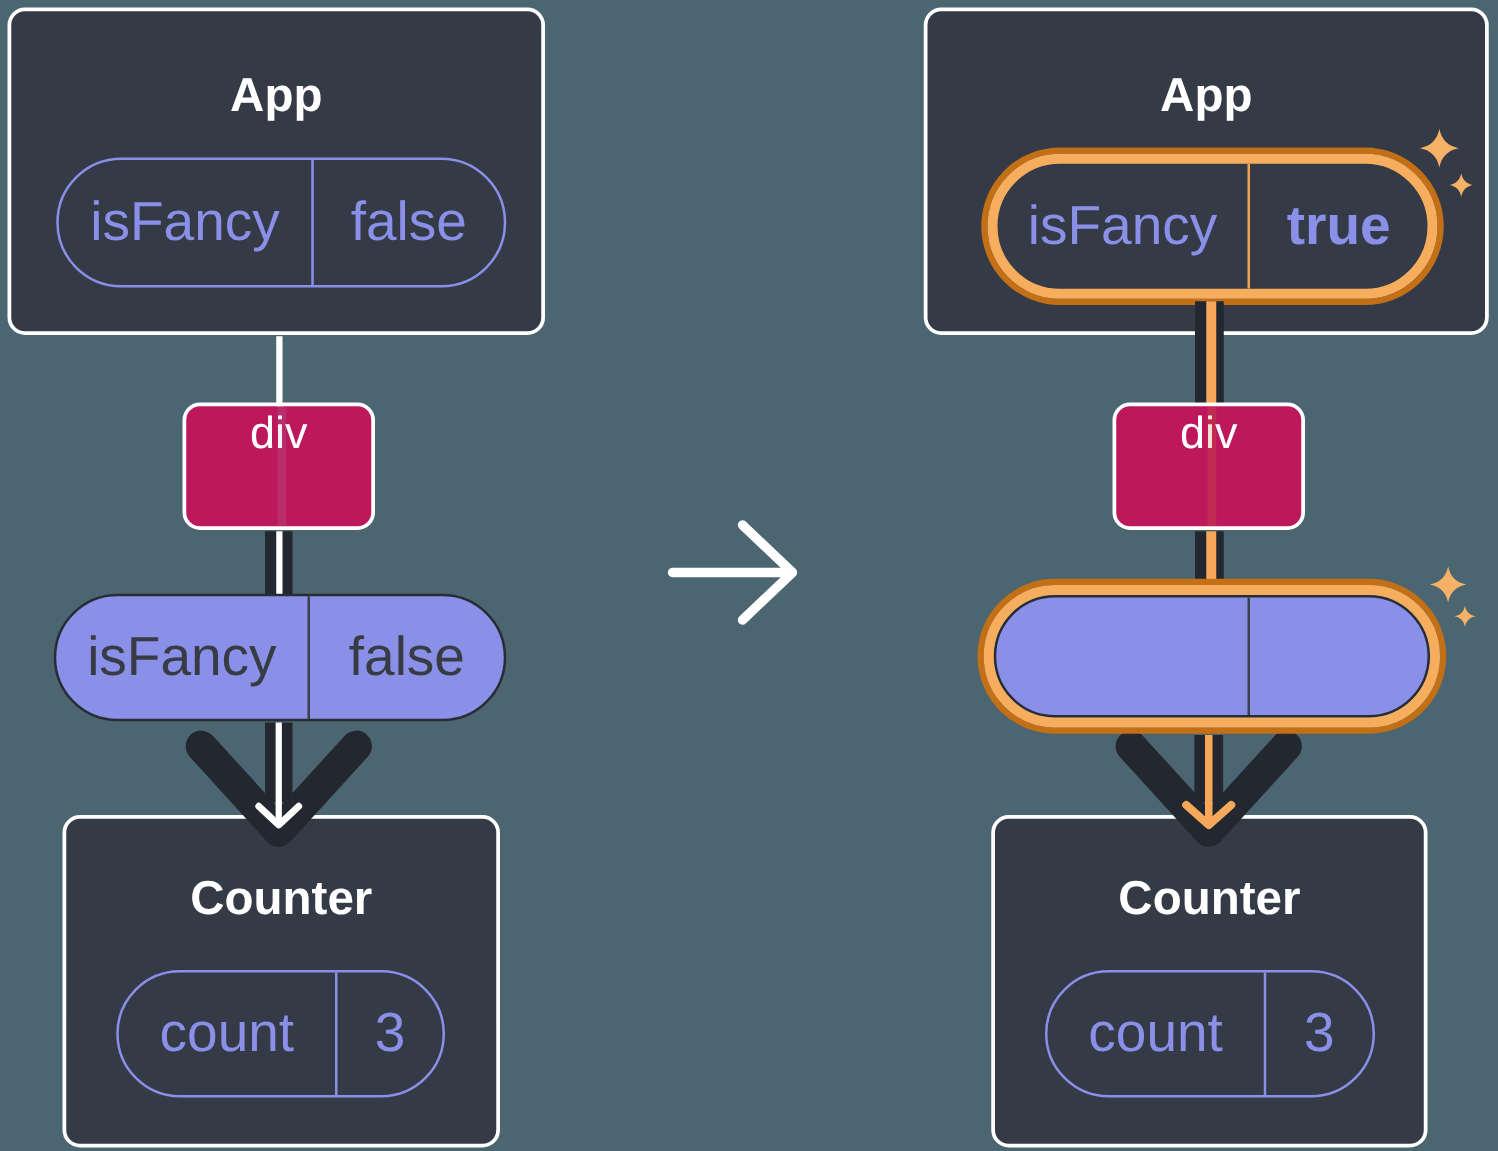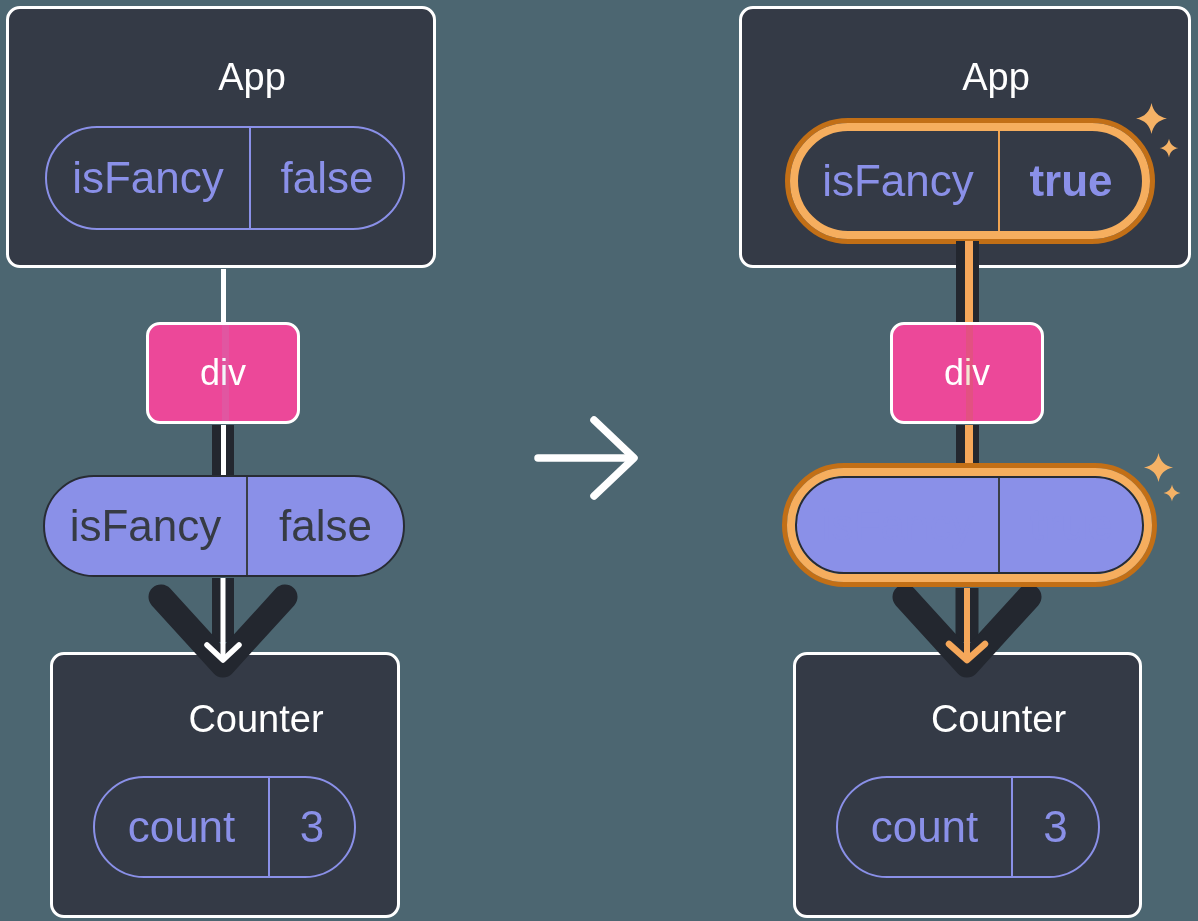--- a/index.html
+++ b/index.html
@@ -7,21 +7,21 @@
     position:relative;width:1198px;height:921px;background:#4c6671;
     font-family:"Liberation Sans",sans-serif;overflow:hidden;
   }
   .grp{position:static;}
   .card{
     position:absolute;background:#343a46;border:3px solid #ffffff;
     border-radius:14px;box-sizing:border-box;
   }
   .card-title{
     position:absolute;left:0;width:100%;text-align:center;
-    color:#ffffff;font-size:38px;font-weight:400;line-height:44px;margin-left:31px;
+    color:#ffffff;font-size:38px;font-weight:700;line-height:44px;
   }
   .pill{
     position:absolute;display:flex;box-sizing:border-box;
     border-radius:999px;align-items:stretch;
   }
   .cell{display:flex;align-items:center;justify-content:center;font-size:44px;box-sizing:border-box;}
   
   .state-pill{border:2.5px solid #8a90e8;color:#8a90e8;}
   .state-pill .cell-name{width:204px;border-right:2.5px solid #8a90e8;}
   .state-pill .cell-value{flex:1;}
@@ -42,22 +42,22 @@
   .ring-inner .cell-name{width:202px;border-right:2.5px solid #f0a452;}
   .ring-inner .cell-value{flex:1;}
   .purple-fill{
     box-sizing:border-box;flex:1;display:flex;background:#8a90e8;
     border:2.5px solid #282c34;border-radius:999px;color:#363b44;
   }
   .purple-fill .cell-name{width:203px;border-right:2.5px solid #3a3f48;}
   .purple-fill .cell-value{flex:1;}
   .vline{position:absolute;}
   .div-node{
-    position:absolute;background:#ec4899;border:3px solid #ffffff;border-radius:14px;
-    box-sizing:border-box;display:flex;align-items:center;justify-content:center;
+    position:absolute;background:#be185d;border:3px solid #ffffff;border-radius:14px;
+    box-sizing:border-box;display:flex;align-items:flex-start;justify-content:center;
     color:#ffffff;font-size:36px;font-weight:500;overflow:hidden;
   }
   .pass-strip{position:absolute;top:0;bottom:0;width:7px;}
   .strip-cool{background:rgba(165,180,215,0.14);}
   .strip-warm{background:rgba(194,120,40,0.20);}
   svg{position:absolute;pointer-events:none;}
 </style>
 </head>
 <body>
 

